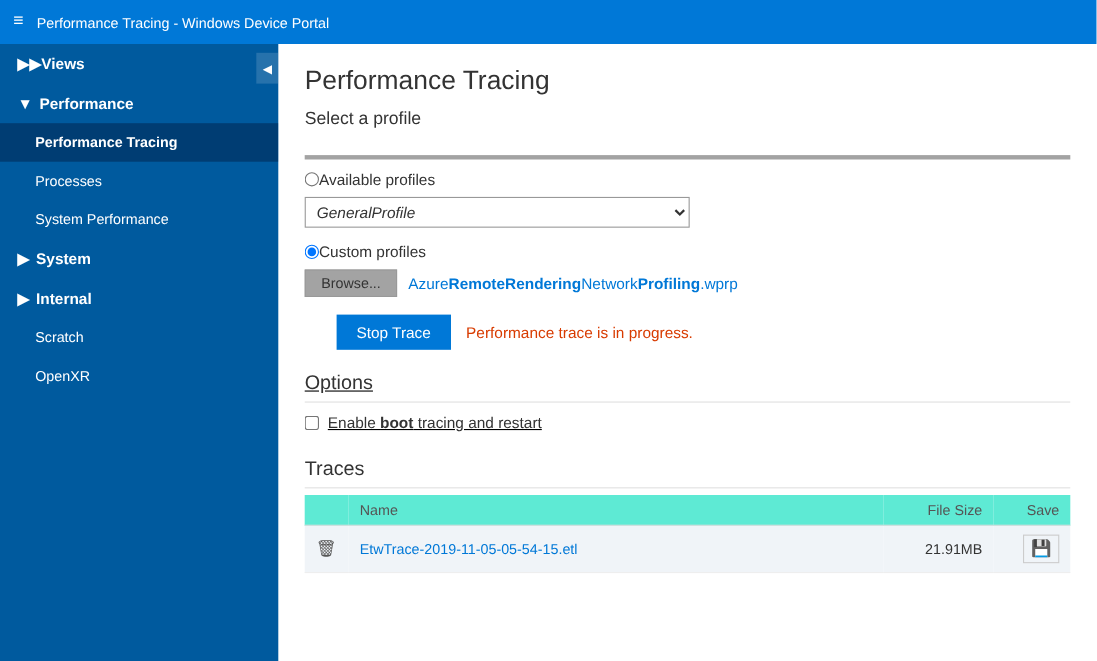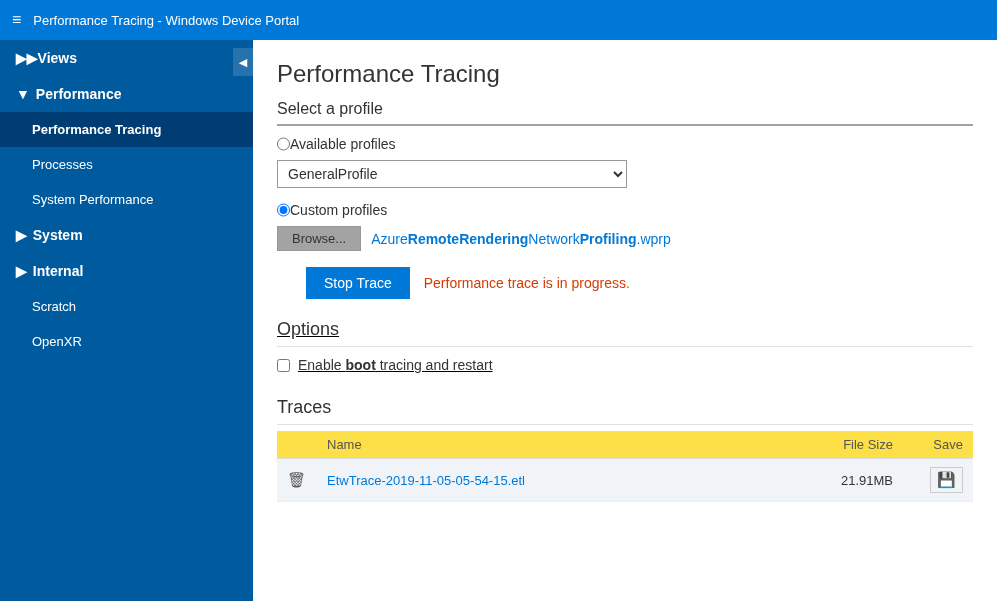--- a/index.html
+++ b/index.html
@@ -75,22 +75,22 @@
       font-size: 24px;
       font-weight: 300;
       color: #333;
       margin-bottom: 12px;
     }
 
     .section-label {
       font-size: 16px;
       color: #333;
       margin-bottom: 10px;
-      padding-bottom: 6px;
-      border-bottom: 2px solid #a3a3a3;
+      padding-bottom: 23px;
+      border-bottom: 4px solid #a3a3a3;
     }
 
     
     .radio-group { margin-bottom: 10px; }
     .radio-row {
       display: flex;
       gap: 0;
       margin-bottom: 8px;
       color: #333;
       font-size: 14px;
@@ -103,20 +103,21 @@
       margin-left: 0;
     }
     .profile-select {
       width: 350px;
       padding: 4px 6px;
       border: 1px solid #999;
       font-size: 14px;
       color: #333;
       background: white;
       cursor: pointer;
+      font-style: italic;
     }
 
     
     .browse-row {
       display: flex;
       align-items: center;
       gap: 10px;
       margin-bottom: 16px;
     }
     .browse-btn {
@@ -187,21 +188,21 @@
       width: 100%;
       border-collapse: collapse;
       font-size: 13px;
     }
     .traces-table th {
       text-align: left;
       padding: 6px 10px;
       color: #555;
       font-weight: 400;
       border-bottom: 1px solid #ddd;
-      background: #fde047;
+      background: #5eead4;
     }
     .traces-table th.right { text-align: right; }
     .traces-table td {
       padding: 8px 10px;
       color: #333;
       border-bottom: 1px solid #eee;
     }
     .traces-table td.right { text-align: right; }
     .delete-icon {
       color: #555;

